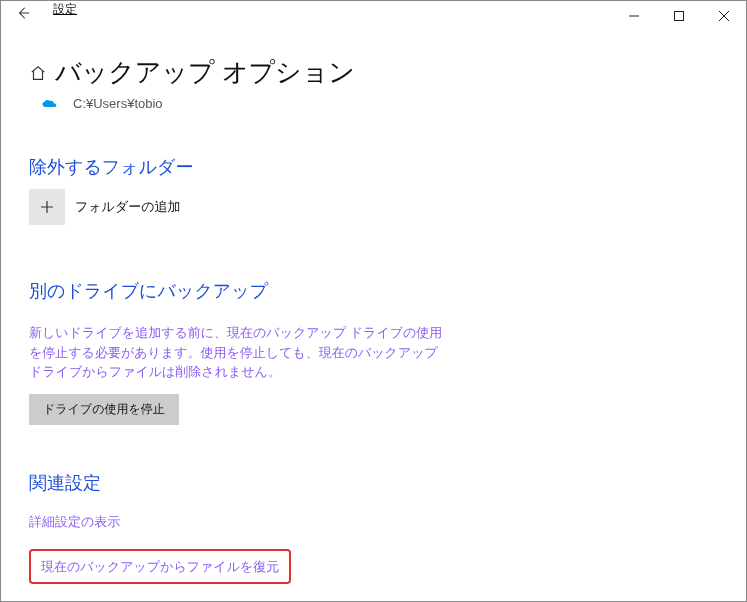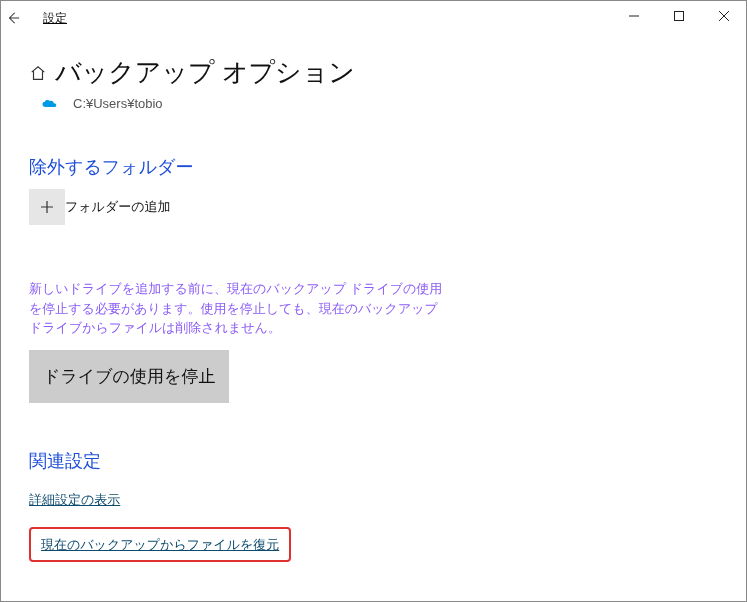--- a/index.html
+++ b/index.html
@@ -7,22 +7,22 @@
     font-family: "Yu Gothic UI", "Meiryo", "Segoe UI", sans-serif;
     background: #fff;
     width: 747px;
     height: 602px;
     border: 1px solid #888;
     overflow: hidden;
     position: relative;
   }
   .titlebar {
     display: flex;
-    align-items: center;
     height: 34px;
+    padding-left: 10px;
     text-decoration: underline;
   }
   .titlebar .back {
     width: 24px; height: 24px;
     display: flex; align-items: center; justify-content: center;
     color: #333;
     cursor: default;
     margin-right: 18px;
   }
   .titlebar .title {
@@ -77,20 +77,21 @@
   }
   .section-heading {
     font-size: 18px;
     font-weight: 400;
     color: #1d4ed8;
     margin-bottom: 10px;
   }
   .add-row {
     display: flex;
     align-items: center;
+    gap: 10px;
   }
   .add-button {
     width: 36px; height: 36px;
     background: #e6e6e6;
     display: flex; align-items: center; justify-content: center;
     font-size: 20px;
     color: #333;
     border: none;
     cursor: pointer;
   }
@@ -101,33 +102,32 @@
   .desc-text {
     font-size: 13px;
     color: #8b5cf6;
     line-height: 1.5;
     margin-top: 20px;
     max-width: 420px;
   }
   .gray-button {
     background: #ccc;
     border: none;
-    padding: 15px 14px;
-    font-size: 17px;
+    padding: 7px 14px;
+    font-size: 12px;
     color: #111;
     margin-top: 12px;
     cursor: pointer;
   }
   .link {
     font-size: 13px;
-    color: #0c4a6e;
+    color: #8b5cf6;
     cursor: pointer;
     display: inline-block;
     margin-top: 8px;
-    text-decoration: underline;
   }
   .restore-link-wrap {
     border: 2px solid #e03030;
     display: inline-block;
     padding: 6px 10px;
     border-radius: 4px;
     margin-top: 18px;
   }
 </style>
 </head>
@@ -180,20 +180,21 @@
       <button class="add-button">
         <svg width="16" height="16" viewBox="0 0 16 16" stroke="#333" stroke-width="1.2">
             <path d="M8 2 V14 M2 8 H14"></path>
           </svg>
       </button>
       <div class="add-label">フォルダーの追加</div>
     </div>
   </div>
 
   <div class="section" style="margin-top:54px;">
+    <div class="section-heading">別のドライブにバックアップ</div>
     <div class="desc-text">新しいドライブを追加する前に、現在のバックアップ ドライブの使用を停止する必要があります。使用を停止しても、現在のバックアップ ドライブからファイルは削除されません。</div>
     <button class="gray-button">ドライブの使用を停止</button>
   </div>
 
   <div class="section" style="margin-top:46px;">
     <div class="section-heading">関連設定</div>
     <div class="link">詳細設定の表示</div>
     <br>
     <div class="restore-link-wrap">
       <span class="link" style="margin-top:0;">現在のバックアップからファイルを復元</span>

